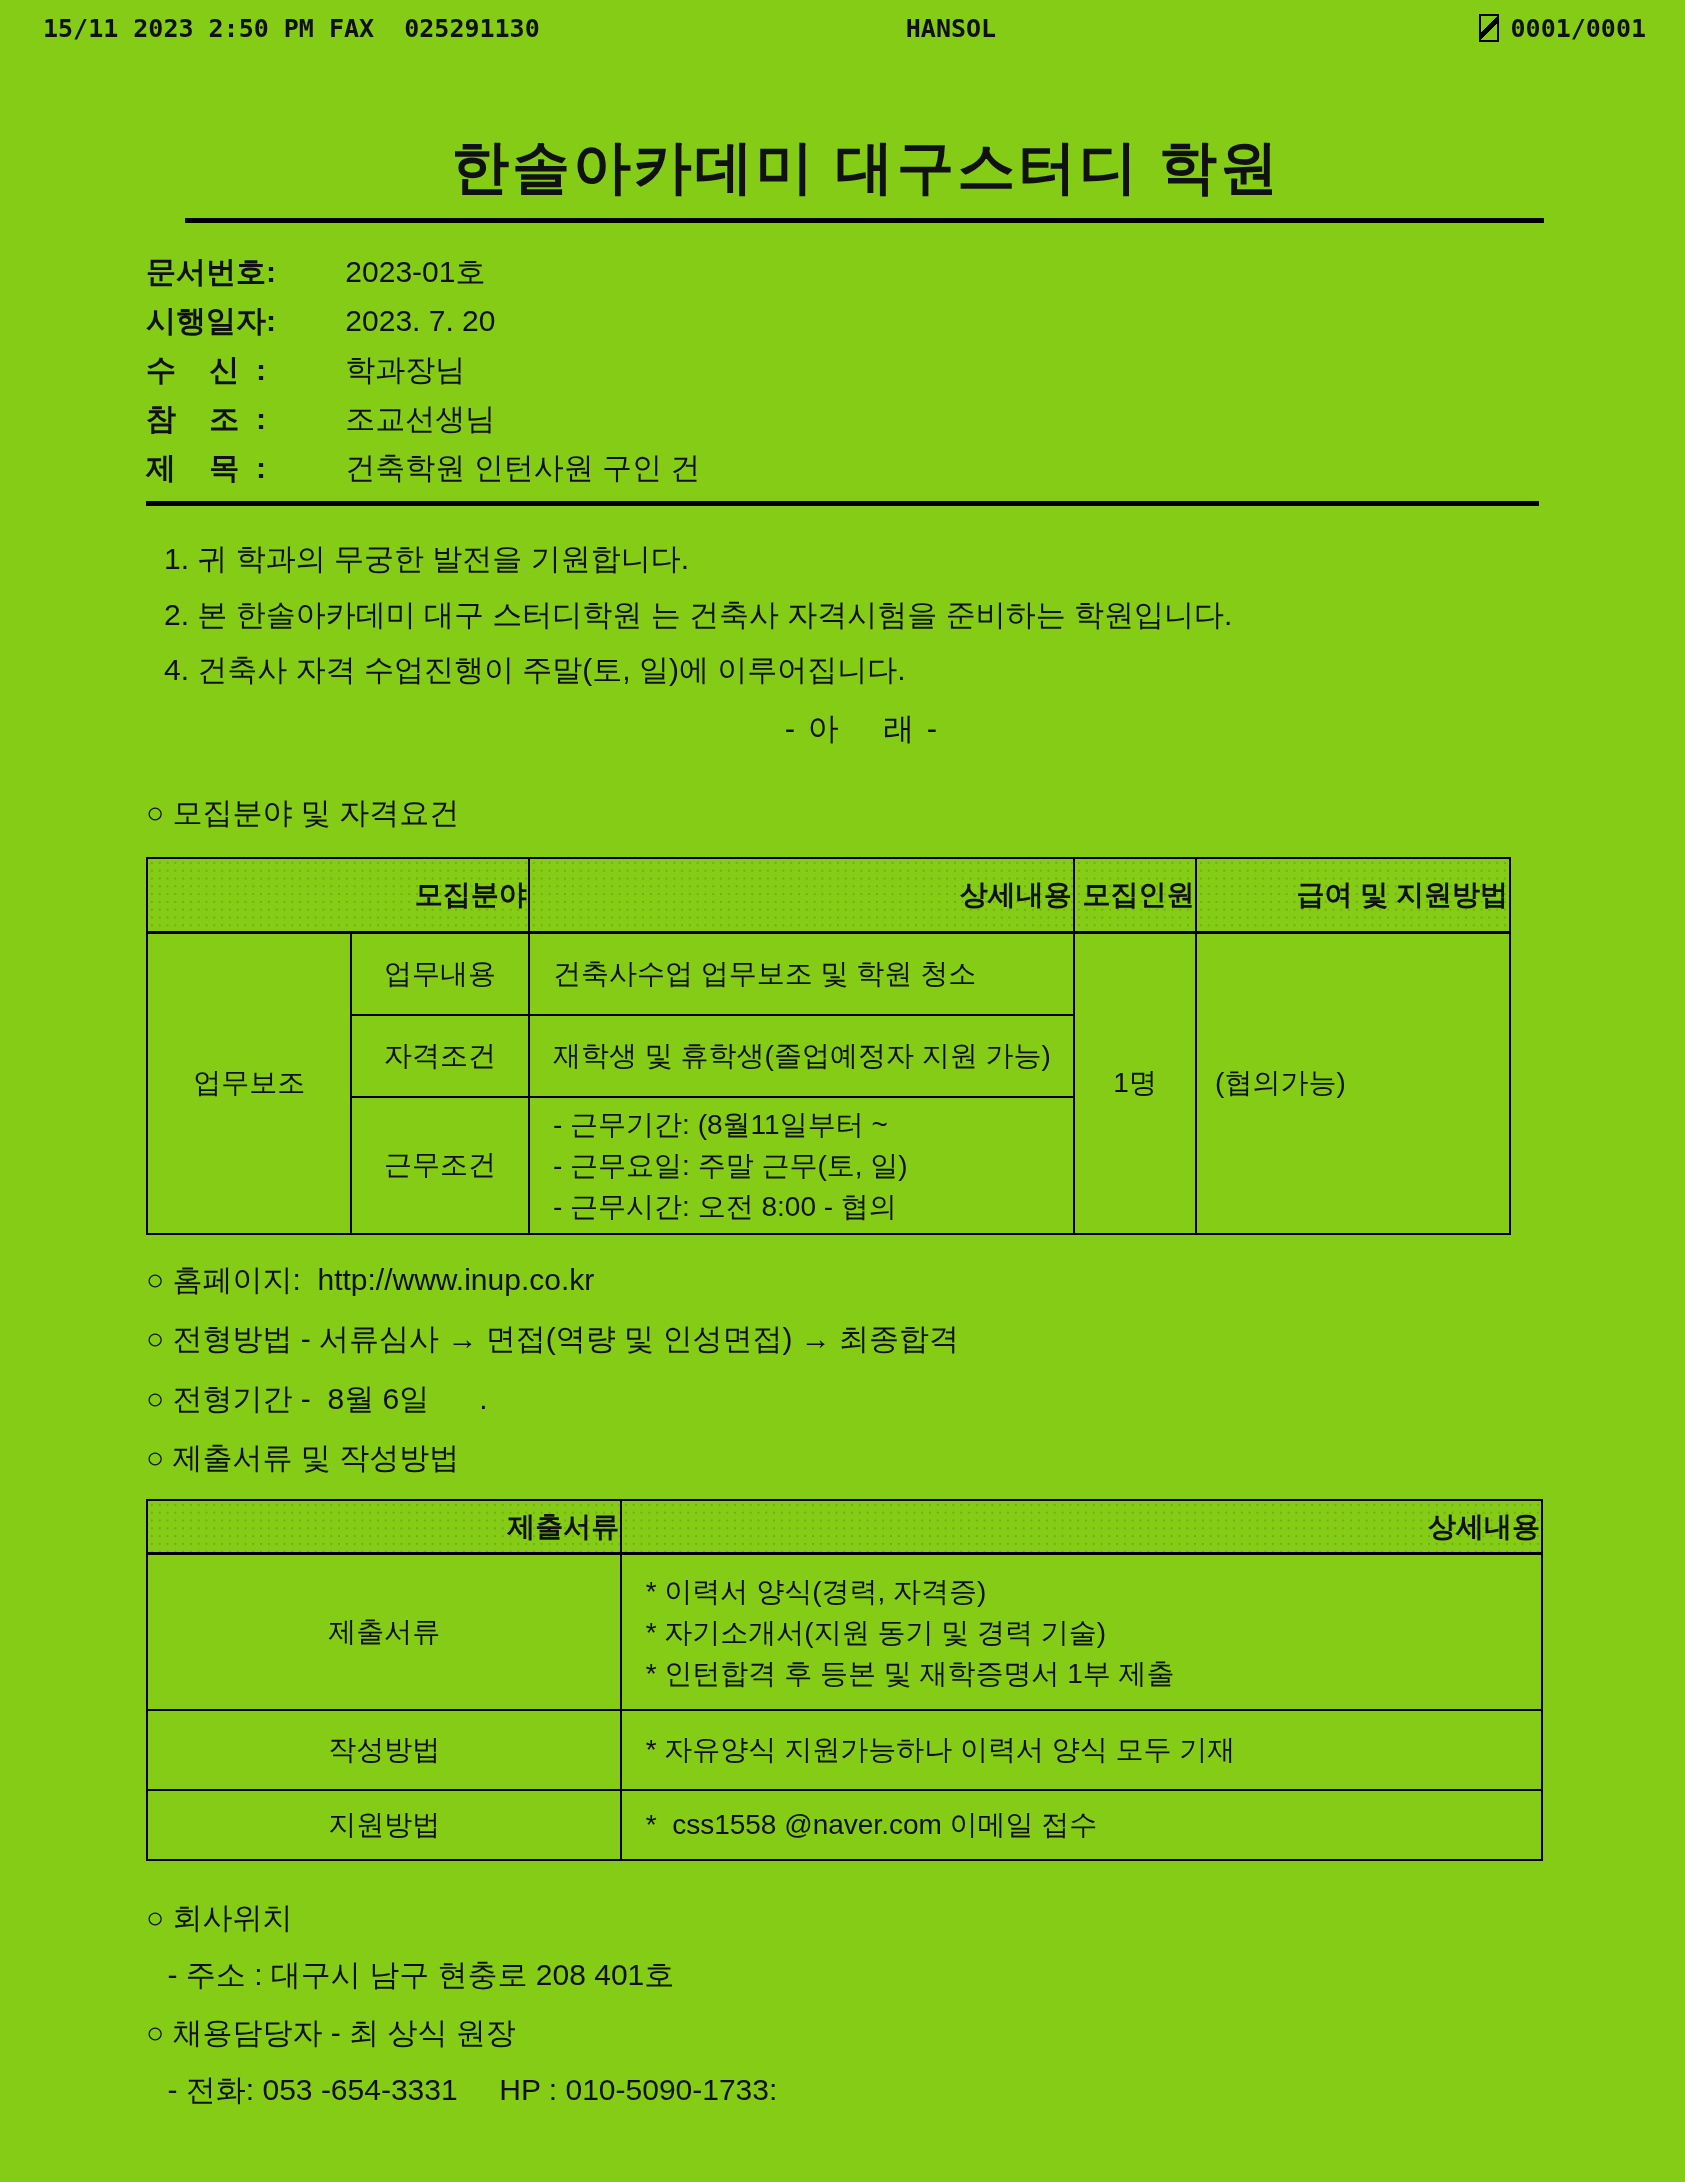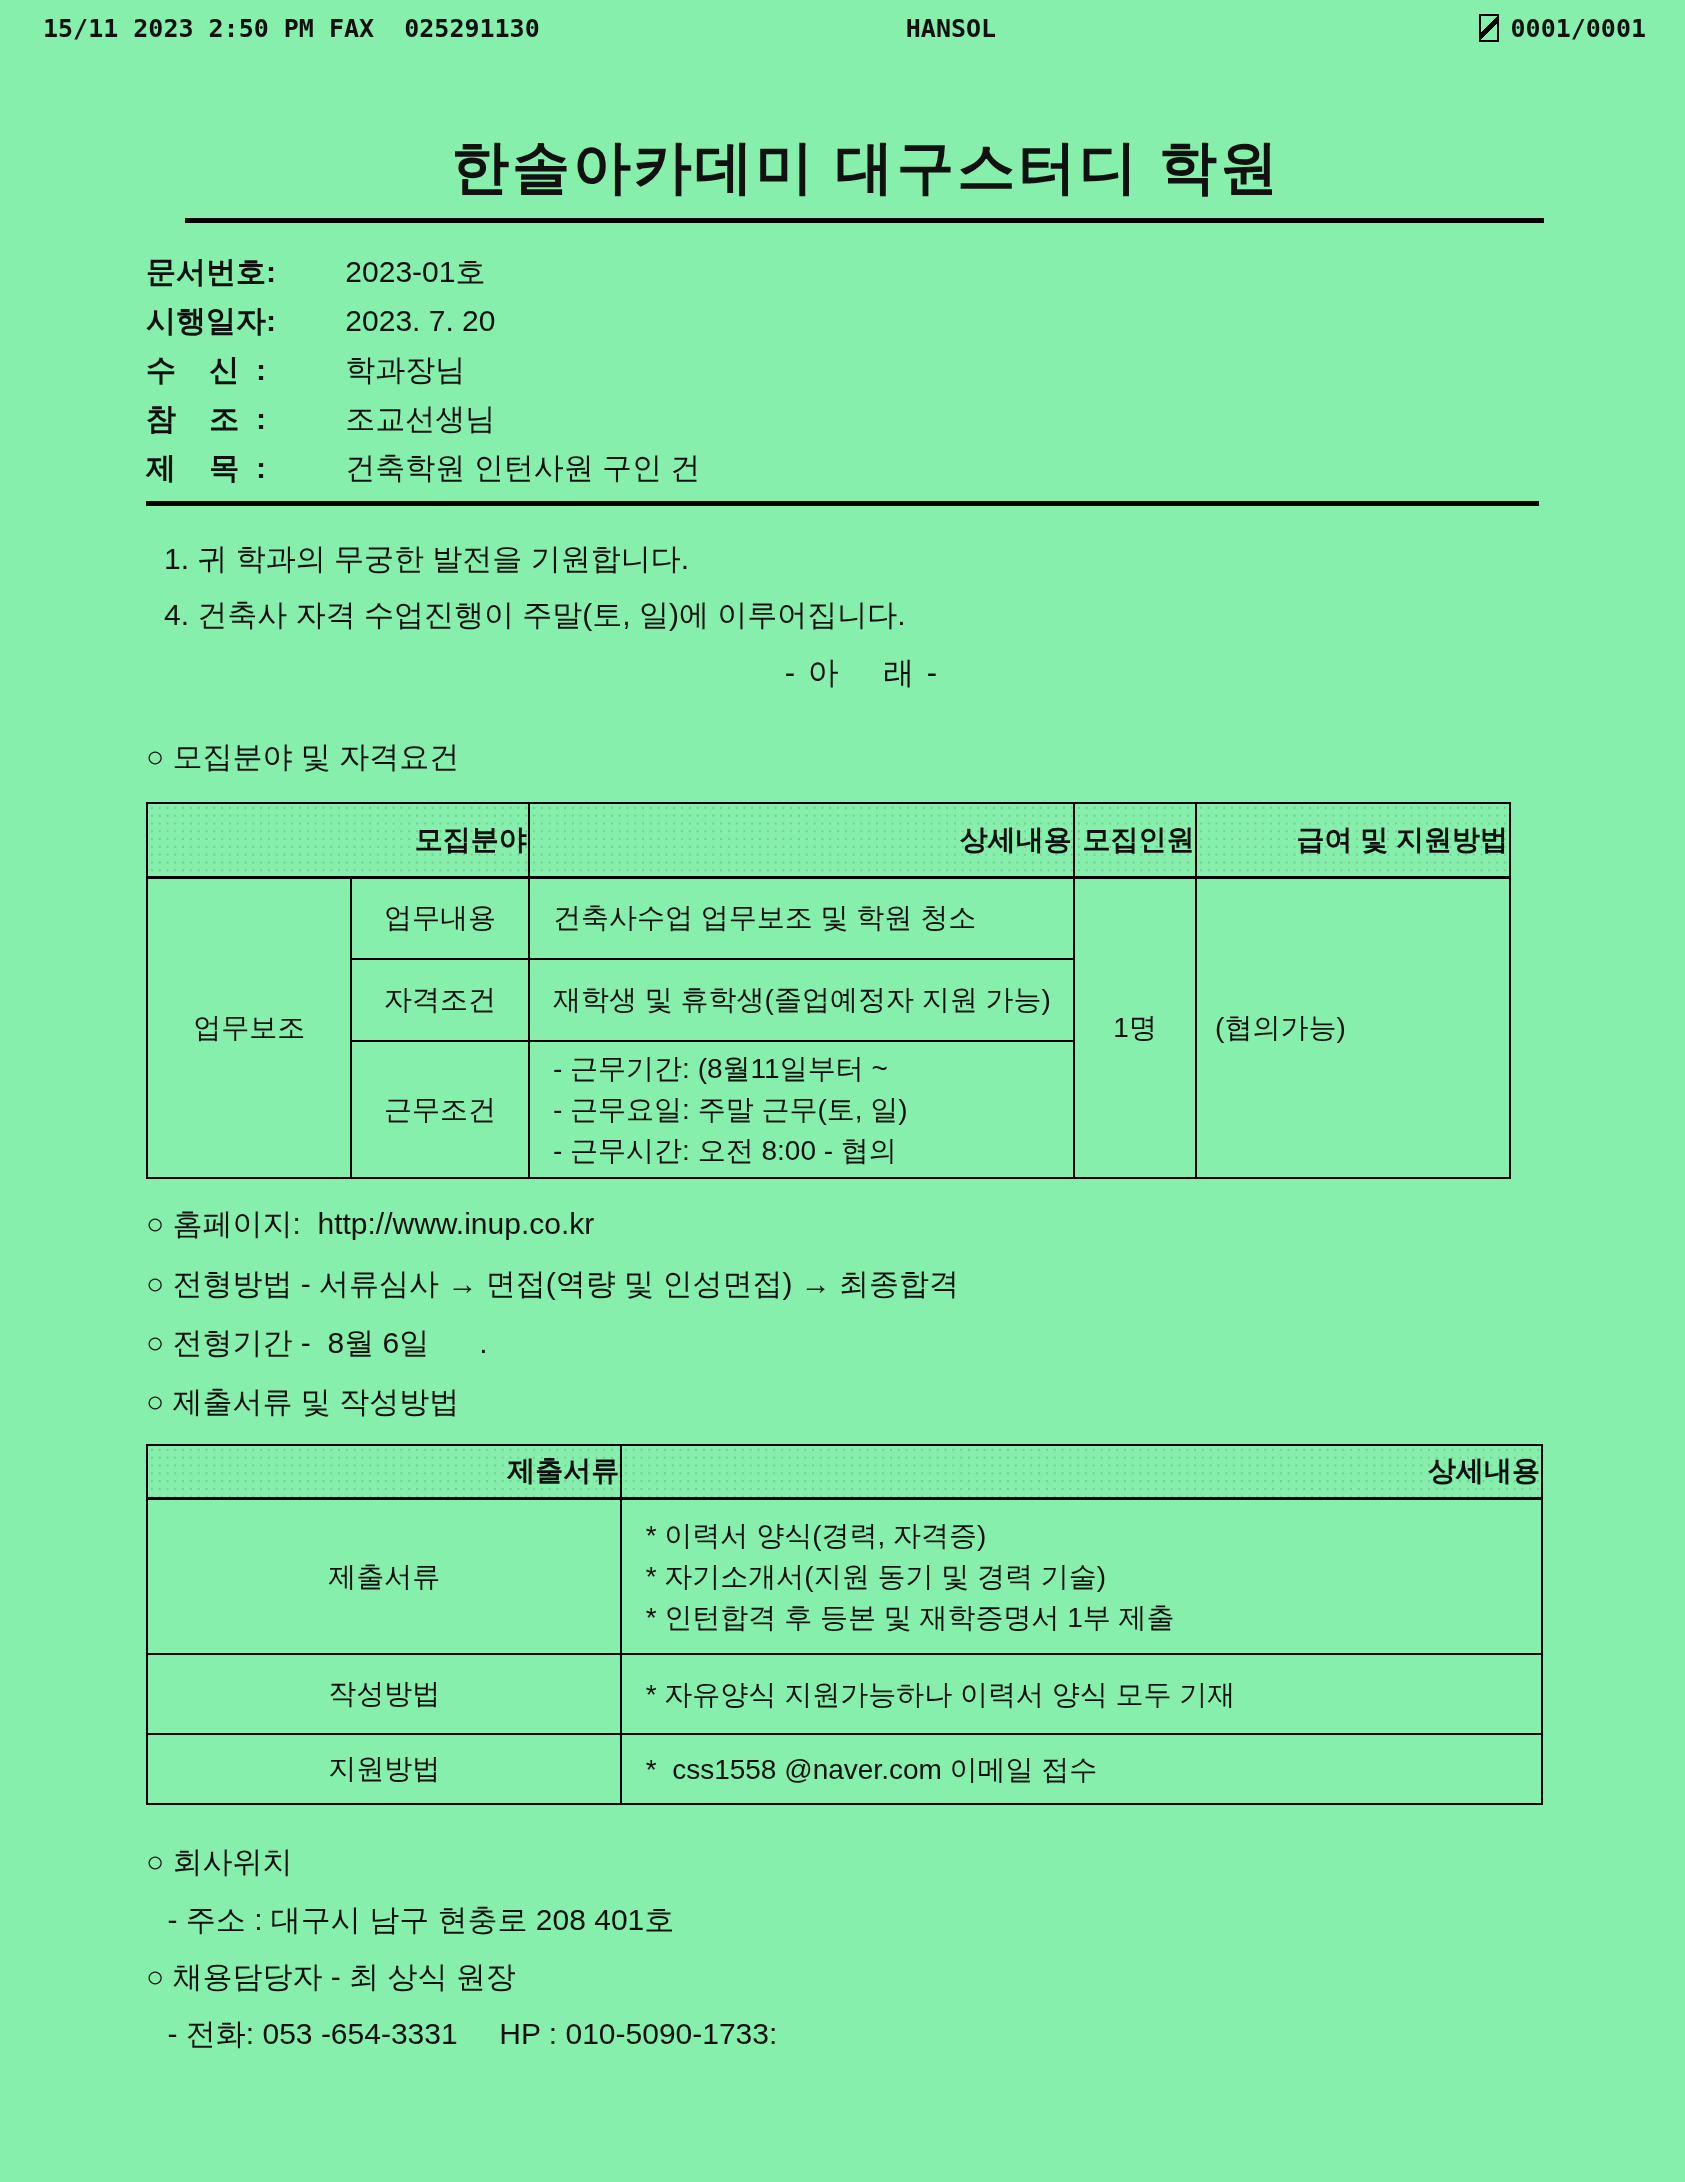--- a/index.html
+++ b/index.html
@@ -4,21 +4,21 @@
 <style>
   html, body {
     margin: 0;
     padding: 0;
     background: #ffffff;
   }
   .page {
     position: relative;
     width: 1685px;
     height: 2183px;
-    background: #86efac;
+    background: #84cc16;
     color: #111;
     font-family: "Liberation Sans", "DejaVu Sans", sans-serif;
     overflow: hidden;
   }
   
   .fax-header {
     display: flex;
     align-items: flex-start;
     padding: 13.7px 39px 0 43px;
     font-family: "DejaVu Sans Mono", "Liberation Mono", monospace;
@@ -152,20 +152,21 @@
     </div>
     <div class="meta-row">
       <span class="meta-label">제    목  :</span>
       <span class="meta-value">건축학원 인턴사원 구인 건</span>
     </div>
   </section>
   <div class="rule meta-rule"></div>
 
   <section class="paragraphs">
     <p class="para">1. 귀 학과의 무궁한 발전을 기원합니다.</p>
+    <p class="para">2. 본 한솔아카데미 대구 스터디학원 는 건축사 자격시험을 준비하는 학원입니다.</p>
     <p class="para">4. 건축사 자격 수업진행이 주말(토, 일)에 이루어집니다.</p>
   </section>
 
   <div class="below-marker">- 아    래 -</div>
 
   <div class="section-heading">○ 모집분야 및 자격요건</div>
 
   <table class="t1">
     <colgroup>
       <col style="width:15%">

